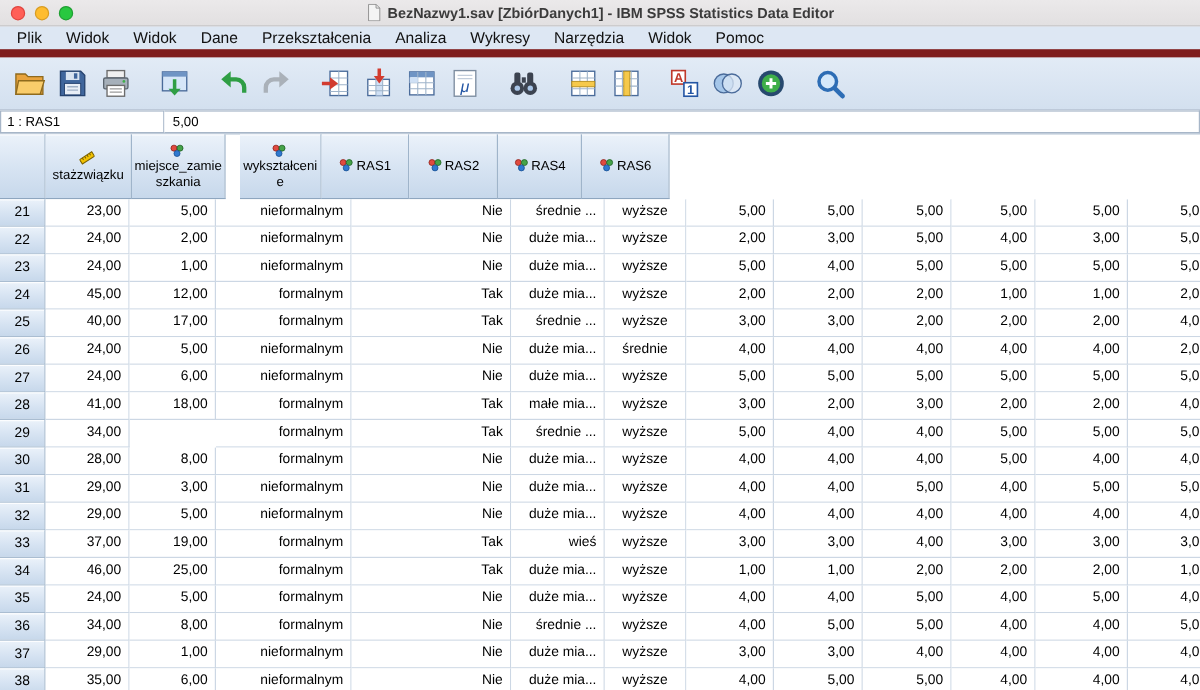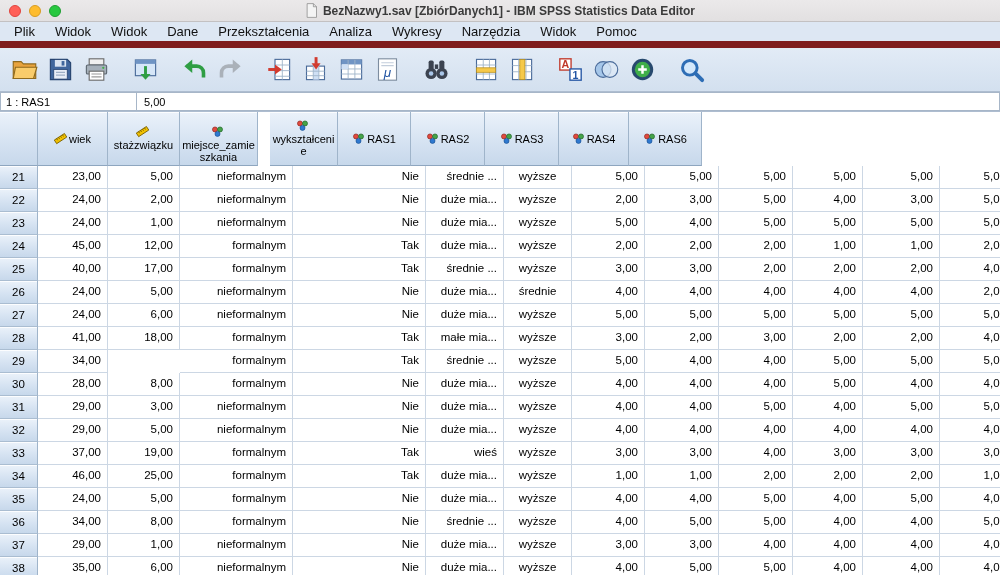--- a/index.html
+++ b/index.html
@@ -348,54 +348,44 @@
   </div>
 
 <div class="cellref">
   <div class="cellref-box">1 : RAS1</div>
   <div class="cell-editor">5,00</div>
 </div>
 
 <div class="grid">
   <div class="hdr-row">
     <div class="corner"></div>
-  <div class="hcell" style="flex: 0 0 70px;">
-        <span class="hwrap"><svg class="m-ic">
-            <use href="#sym-m-scale"></use>
-          </svg><span>wiek</span></span>
-      </div>
       <div class="hcell" style="flex: 0 0 72px;">
         <span class="hwrap"><svg class="m-ic">
             <use href="#sym-m-scale"></use>
           </svg><span>stażzwiązku</span></span>
       </div>
-      <div class="hcell" style="flex: 0 0 78px; align-items: flex-end;">
+      <div class="hcell" style="flex: 0 0 78px;">
         <span class="hwrap"><svg class="m-ic">
             <use href="#sym-m-nominal"></use>
           </svg><span>miejsce_zamieszkania</span></span>
       </div>
       <div class="hcell" style="flex: 0 0 68px; margin-left: 12px;">
         <span class="hwrap"><svg class="m-ic">
             <use href="#sym-m-nominal"></use>
           </svg><span>wykształcenie</span></span>
       </div>
       <div class="hcell" style="flex: 0 0 73px;">
         <span class="hwrap"><svg class="m-ic">
             <use href="#sym-m-nominal"></use>
           </svg><span>RAS1</span></span>
       </div>
       <div class="hcell" style="flex: 0 0 74px;">
         <span class="hwrap"><svg class="m-ic">
             <use href="#sym-m-nominal"></use>
           </svg><span>RAS2</span></span>
-      </div>
-      <div class="hcell" style="flex: 0 0 74px;">
-        <span class="hwrap"><svg class="m-ic">
-            <use href="#sym-m-nominal"></use>
-          </svg><span>RAS3</span></span>
       </div>
       <div class="hcell" style="flex: 0 0 70px;">
         <span class="hwrap"><svg class="m-ic">
             <use href="#sym-m-nominal"></use>
           </svg><span>RAS4</span></span>
       </div>
       <div class="hcell" style="flex: 0 0 73px;">
         <span class="hwrap"><svg class="m-ic">
             <use href="#sym-m-nominal"></use>
           </svg><span>RAS6</span></span>

